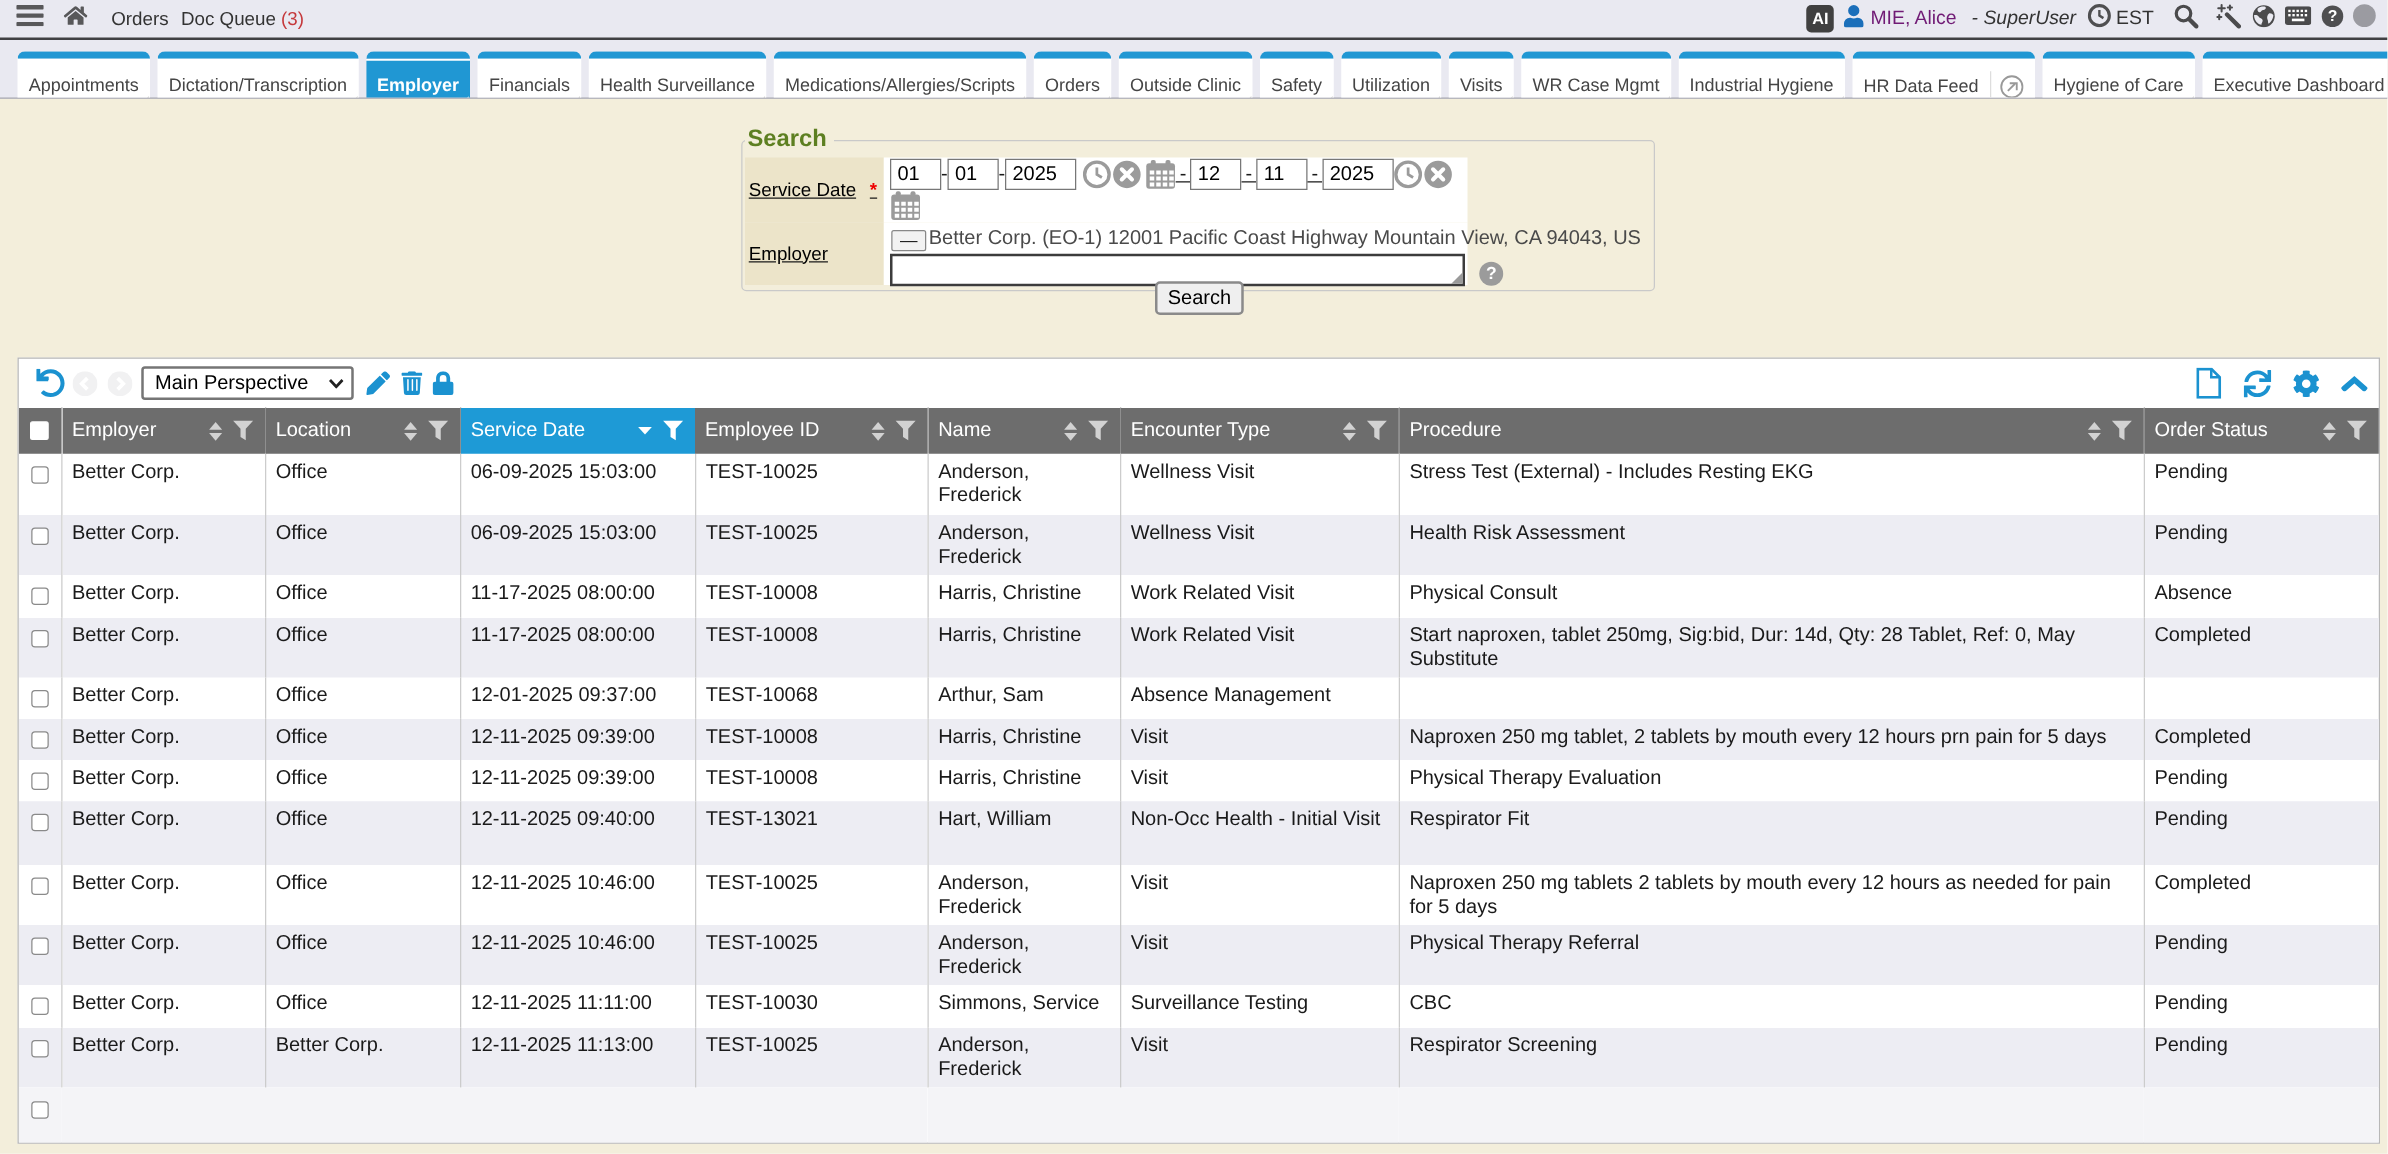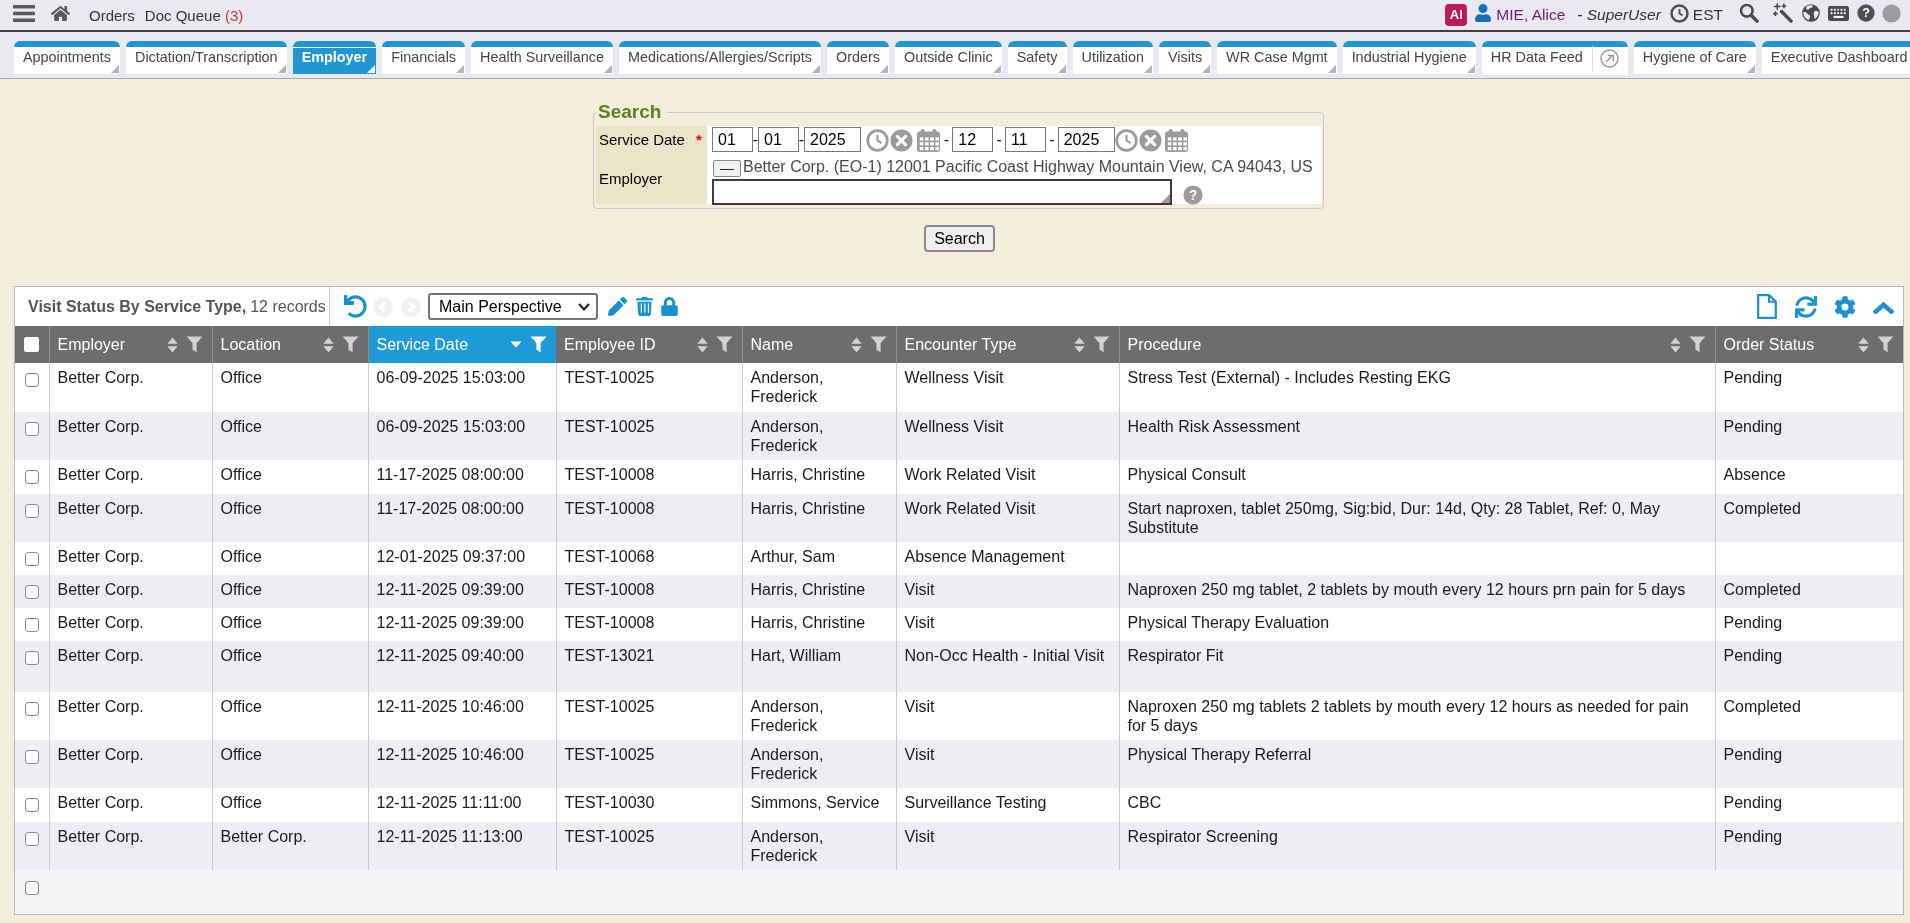--- a/index.html
+++ b/index.html
@@ -1,28 +1,28 @@
 <!DOCTYPE html>
 <html><head><meta charset="utf-8"><title>WebChart</title>
 <style>
 html,body{margin:0;padding:0;}
 body{width:1910px;height:923px;background:#f3eedb;font-family:"Liberation Sans",sans-serif;overflow:hidden;position:relative;font-size:16px;color:#1a1a1a;}
 .topbar{position:absolute;top:0;left:0;width:1910px;height:30px;background:#e9e9f1;border-bottom:2px solid #404043;}
 .tb-l{position:absolute;left:0;top:0;height:30px;display:flex;align-items:center;}
 .tb-r{position:absolute;right:9px;top:0;height:30px;display:flex;align-items:center;}
 .crumb{font-size:15px;color:#333;}
 .tabstrip{position:absolute;top:32px;left:0;width:1910px;height:47px;background:#e9e9f1;border-bottom:1px solid #a6a6ae;box-sizing:border-box;padding:9px 0 0 14px;white-space:nowrap;overflow:hidden;}
-.tab{display:inline-block;vertical-align:top;background:#fff;border-top:6px solid #2097d3;border-radius:6px 6px 0 0;padding:2px 9px 8px;font-size:14.4px;line-height:17px;color:#454545;margin-right:6px;position:relative;}
+.tab{display:inline-block;vertical-align:top;background:#fff;border-top:6px solid #2097d3;border-radius:6px 6px 0 0;padding:14px 9px 8px;font-size:14.4px;line-height:17px;color:#454545;margin-right:6px;position:relative;}
 .tab::after{content:"";position:absolute;right:1px;bottom:1px;width:0;height:0;border-left:8px solid transparent;border-bottom:8px solid #b3b3b3;}
 .tab.on{background:linear-gradient(#fff 0 1.5px,#2097d3 1.5px);color:#fff;font-weight:bold;}
 .tab.on::after{border-bottom-color:#fff;}
 .tab.noarrow::after{display:none;}
 fieldset.search{position:absolute;left:593px;top:101px;width:731px;box-sizing:border-box;margin:0;border:1px solid #c9c9c9;border-radius:4px;padding:3px 2px 4px 2px;}
 fieldset.search legend{font-size:19px;font-weight:bold;color:#5d7f21;padding:0 6px 0 2px;margin-left:0px;}
-table.sform{border-collapse:collapse;width:725px;}
+table.sform{border-collapse:collapse;width:578px;text-decoration:underline;}
 table.sform td{padding:0;}
 table.sform td.slabel{background:#ece4c9;width:108px;font-size:15px;color:#000;padding:4px 0 4px 3px;vertical-align:middle;}
 table.sform td.sval{background:#fff;padding:1px 4px 1px 5px;}
 .req{color:#e00;font-weight:bold;margin-left:11px;}
 input.dt{box-sizing:border-box;height:25px;border:1px solid #777;font-size:16px;font-family:"Liberation Sans",sans-serif;padding:0 0 0 5px;margin:0;background:#fff;color:#000;}
 .w2{width:41px}.w4{width:57px}
 .ghtext{color:#4a4a4a;font-size:16px;}
 .minusbtn{display:inline-block;box-sizing:border-box;width:28px;height:17px;border:1px solid #888;background:#f2f2f2;border-radius:2px;text-align:center;line-height:14px;font-size:14px;color:#222;vertical-align:-3px;}
 .ta{box-sizing:border-box;display:inline-block;width:460px;height:26px;border:2px solid #3c3c3c;background:#fff;position:relative;vertical-align:middle;}
 .ta::after{content:"";position:absolute;right:0px;bottom:0px;width:0;height:0;border-left:9px solid transparent;border-bottom:9px solid #9a9a9a;}
@@ -59,21 +59,21 @@
             <rect x="0" y="13.5" width="22" height="3.5" rx="0.8"></rect>
           </g>
         </svg></span>
   <span class="ico" style="margin-left:16px"><svg width="19" height="17" viewBox="0 0 576 512" fill="#58585a">
           <path d="M280.37 148.26L96 300.11V464a16 16 0 0016 16l112.06-.29a16 16 0 0015.92-16V368a16 16 0 0116-16h64a16 16 0 0116 16v95.64a16 16 0 0016 16.05L464 480a16 16 0 0016-16V300L295.67 148.26a12.19 12.19 0 00-15.3 0zM571.6 251.47L488 182.56V44.05a12 12 0 00-12-12h-56a12 12 0 00-12 12v72.61L318.47 43a48 48 0 00-61 0L4.34 251.47a12 12 0 00-1.6 16.9l25.5 31A12 12 0 0045.15 301l235.22-193.74a12.19 12.19 0 0115.3 0L530.9 301a12 12 0 0016.9-1.6l25.5-31a12 12 0 00-1.7-16.93z"></path>
         </svg></span>
   <span class="crumb" style="margin-left:19px">Orders</span>
   <span class="crumb" style="margin-left:10px">Doc Queue <span style="color:#c5393c">(3)</span></span>
  </div>
  <div class="tb-r">
-  <span style="display:inline-block;background:#be185d;color:#fff;font-weight:bold;font-size:13px;border-radius:4px;width:22px;height:22px;line-height:22px;text-align:center">AI</span>
+  <span style="display:inline-block;background:#404040;color:#fff;font-weight:bold;font-size:13px;border-radius:4px;width:22px;height:22px;line-height:22px;text-align:center">AI</span>
   <span class="ico" style="margin-left:8px"><svg width="16" height="18" viewBox="0 0 448 512" fill="#1b6fba">
           <path d="M224 256A128 128 0 10224 0a128 128 0 000 256zm89.6 32h-16.7a174.08 174.08 0 01-145.8 0h-16.7A134.43 134.43 0 000 422.4V464a48 48 0 0048 48h352a48 48 0 0048-48v-41.6A134.43 134.43 0 00313.6 288z"></path>
         </svg></span>
   <span style="margin-left:5px;font-size:15.5px;color:#701a75">MIE, Alice</span>
   <span style="margin-left:12px;font-size:15.5px;color:#333;font-style:italic">- SuperUser</span>
   <span class="ico" style="margin-left:9px"><svg width="19" height="19" viewBox="0 0 20 20">
           <circle cx="10" cy="10" r="8.4" fill="none" stroke="#4f4f51" stroke-width="2.6"></circle>
           <path d="M10 5.2V10l3.4 2.1" fill="none" stroke="#4f4f51" stroke-width="2"></path>
         </svg></span>
   <span style="margin-left:4px;font-size:15.5px;color:#333">EST</span>
@@ -201,21 +201,20 @@
 </div>
           </td>
 </tr>
       </tbody>
     </table>
 </fieldset>
 <div class="btnrow"><button class="go">Search</button></div>
 
 <div class="panel">
  <div class="toolbar">
-  <div class="tb-title"><b>Visit Status By Service Type,</b> 12 records</div>
   <div class="tb-mid">
    <span style="margin-left:14px"><svg class="ico" width="23" height="23" viewBox="0 0 512 512" fill="#1b92d0">
             <path d="M212.3 224.3H12c-6.6 0-12-5.4-12-12V12C0 5.4 5.4 0 12 0h48c6.6 0 12 5.4 12 12v78.1C117.8 39.3 184.3 7.5 258.2 8c136.9 1 246.4 111.6 246.2 248.5C504 393.3 393.1 504 256 504c-64.1 0-122.5-24.2-166.5-63.9-5.1-4.6-5.3-12.6-.5-17.4l34-34c4.5-4.5 11.7-4.7 16.4-.5C170.8 415.3 211.6 432 256 432c97.3 0 176-78.7 176-176S353.3 80 256 80c-50.9 0-96.8 21.6-128.9 56h83.2c6.6 0 12 5.4 12 12v48c0 6.6-5.4 12-12 12z"></path>
           </svg></span>
    <span style="margin-left:6px"><svg class="ico" width="20" height="20" viewBox="0 0 19 19">
             <circle cx="9.5" cy="9.5" r="9.5" fill="#f1f1f2"></circle>
             <path d="M11.3 5.2L7 9.5l4.3 4.3" stroke="#fff" stroke-width="2.8" fill="none"></path>
           </svg></span>
    <span style="margin-left:8px"><svg class="ico" width="20" height="20" viewBox="0 0 19 19">
             <circle cx="9.5" cy="9.5" r="9.5" fill="#f1f1f2"></circle>

